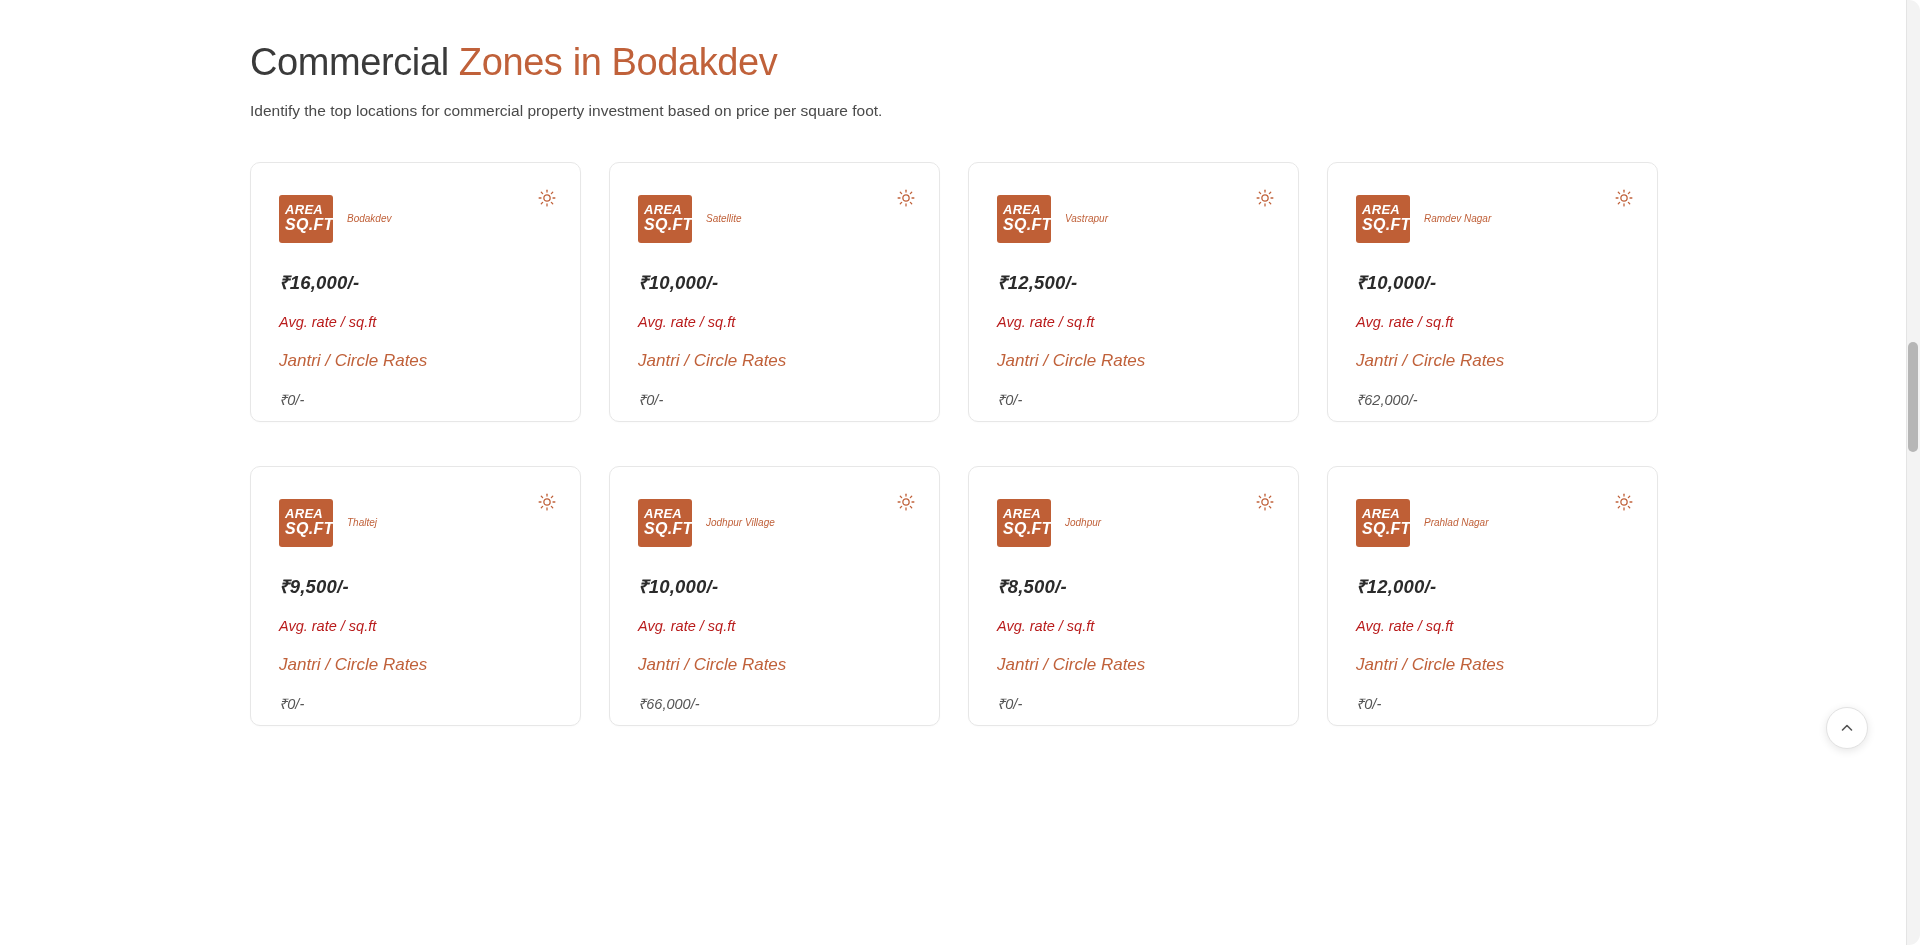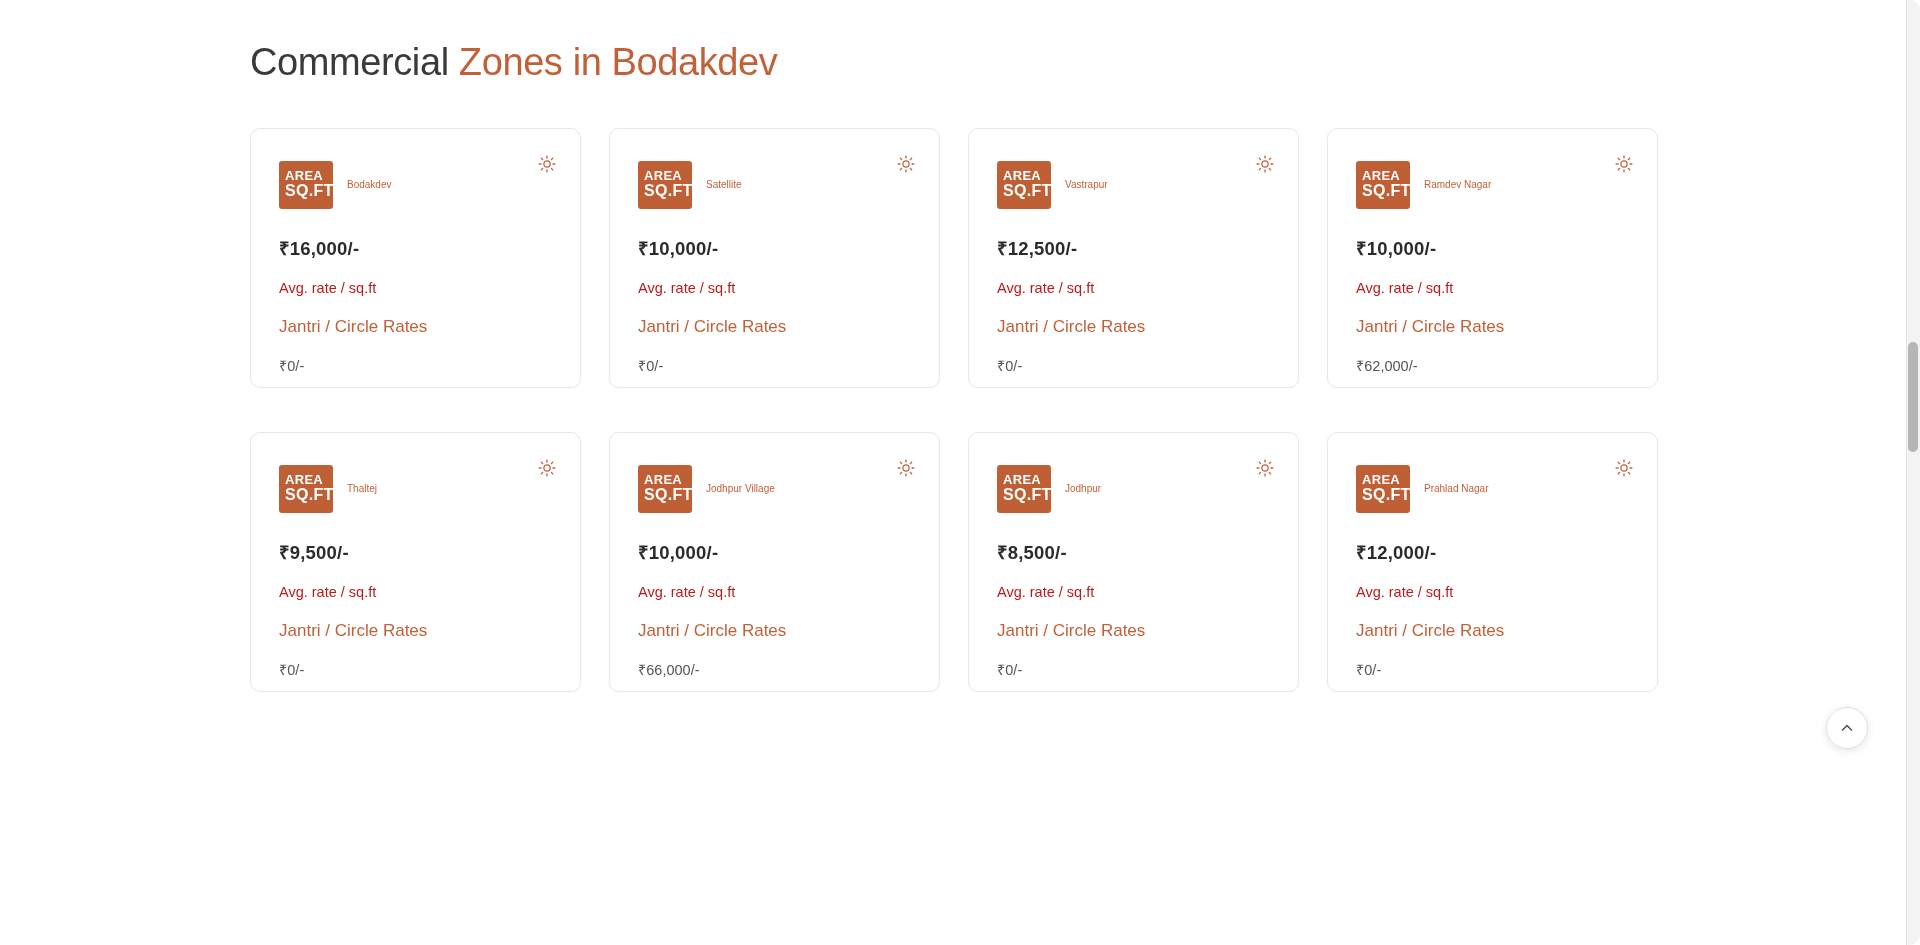--- a/index.html
+++ b/index.html
@@ -59,20 +59,21 @@
   }
 
   .zone-card {
     position: relative;
     background: #ffffff;
     border: 1px solid #e7e7e7;
     border-radius: 10px;
     height: 260px;
     padding: 32px 16px 24px 28px;
     box-shadow: 0 1px 2px rgba(0,0,0,0.02);
+    font-style: italic;
   }
 
   .card-head {
     display: flex;
     align-items: center;
     gap: 14px;
   }
 
   .logo-badge {
     width: 54px;
@@ -179,20 +180,21 @@
 </style>
 </head>
 <body>
 
 <div class="page">
 
   <div class="content">
 
     <h1 class="page-title"><span>Commercial </span><span class="accent">Zones in Bodakdev</span></h1>
 
+    <p class="page-subtitle">Identify the top locations for commercial property investment based on price per square foot.</p>
 
     <div class="cards-grid" id="cards-grid">
         <div class="zone-card">
           <span class="sun-icon"><svg width="18" height="18" viewBox="0 0 24 24" fill="none" stroke="#c0613a" stroke-width="1.7" stroke-linecap="round">
               <circle cx="12" cy="12" r="4.2"></circle>
               <line x1="12" y1="1.5" x2="12" y2="4"></line>
               <line x1="12" y1="20" x2="12" y2="22.5"></line>
               <line x1="1.5" y1="12" x2="4" y2="12"></line>
               <line x1="20" y1="12" x2="22.5" y2="12"></line>
               <line x1="4.4" y1="4.4" x2="6.2" y2="6.2"></line>

